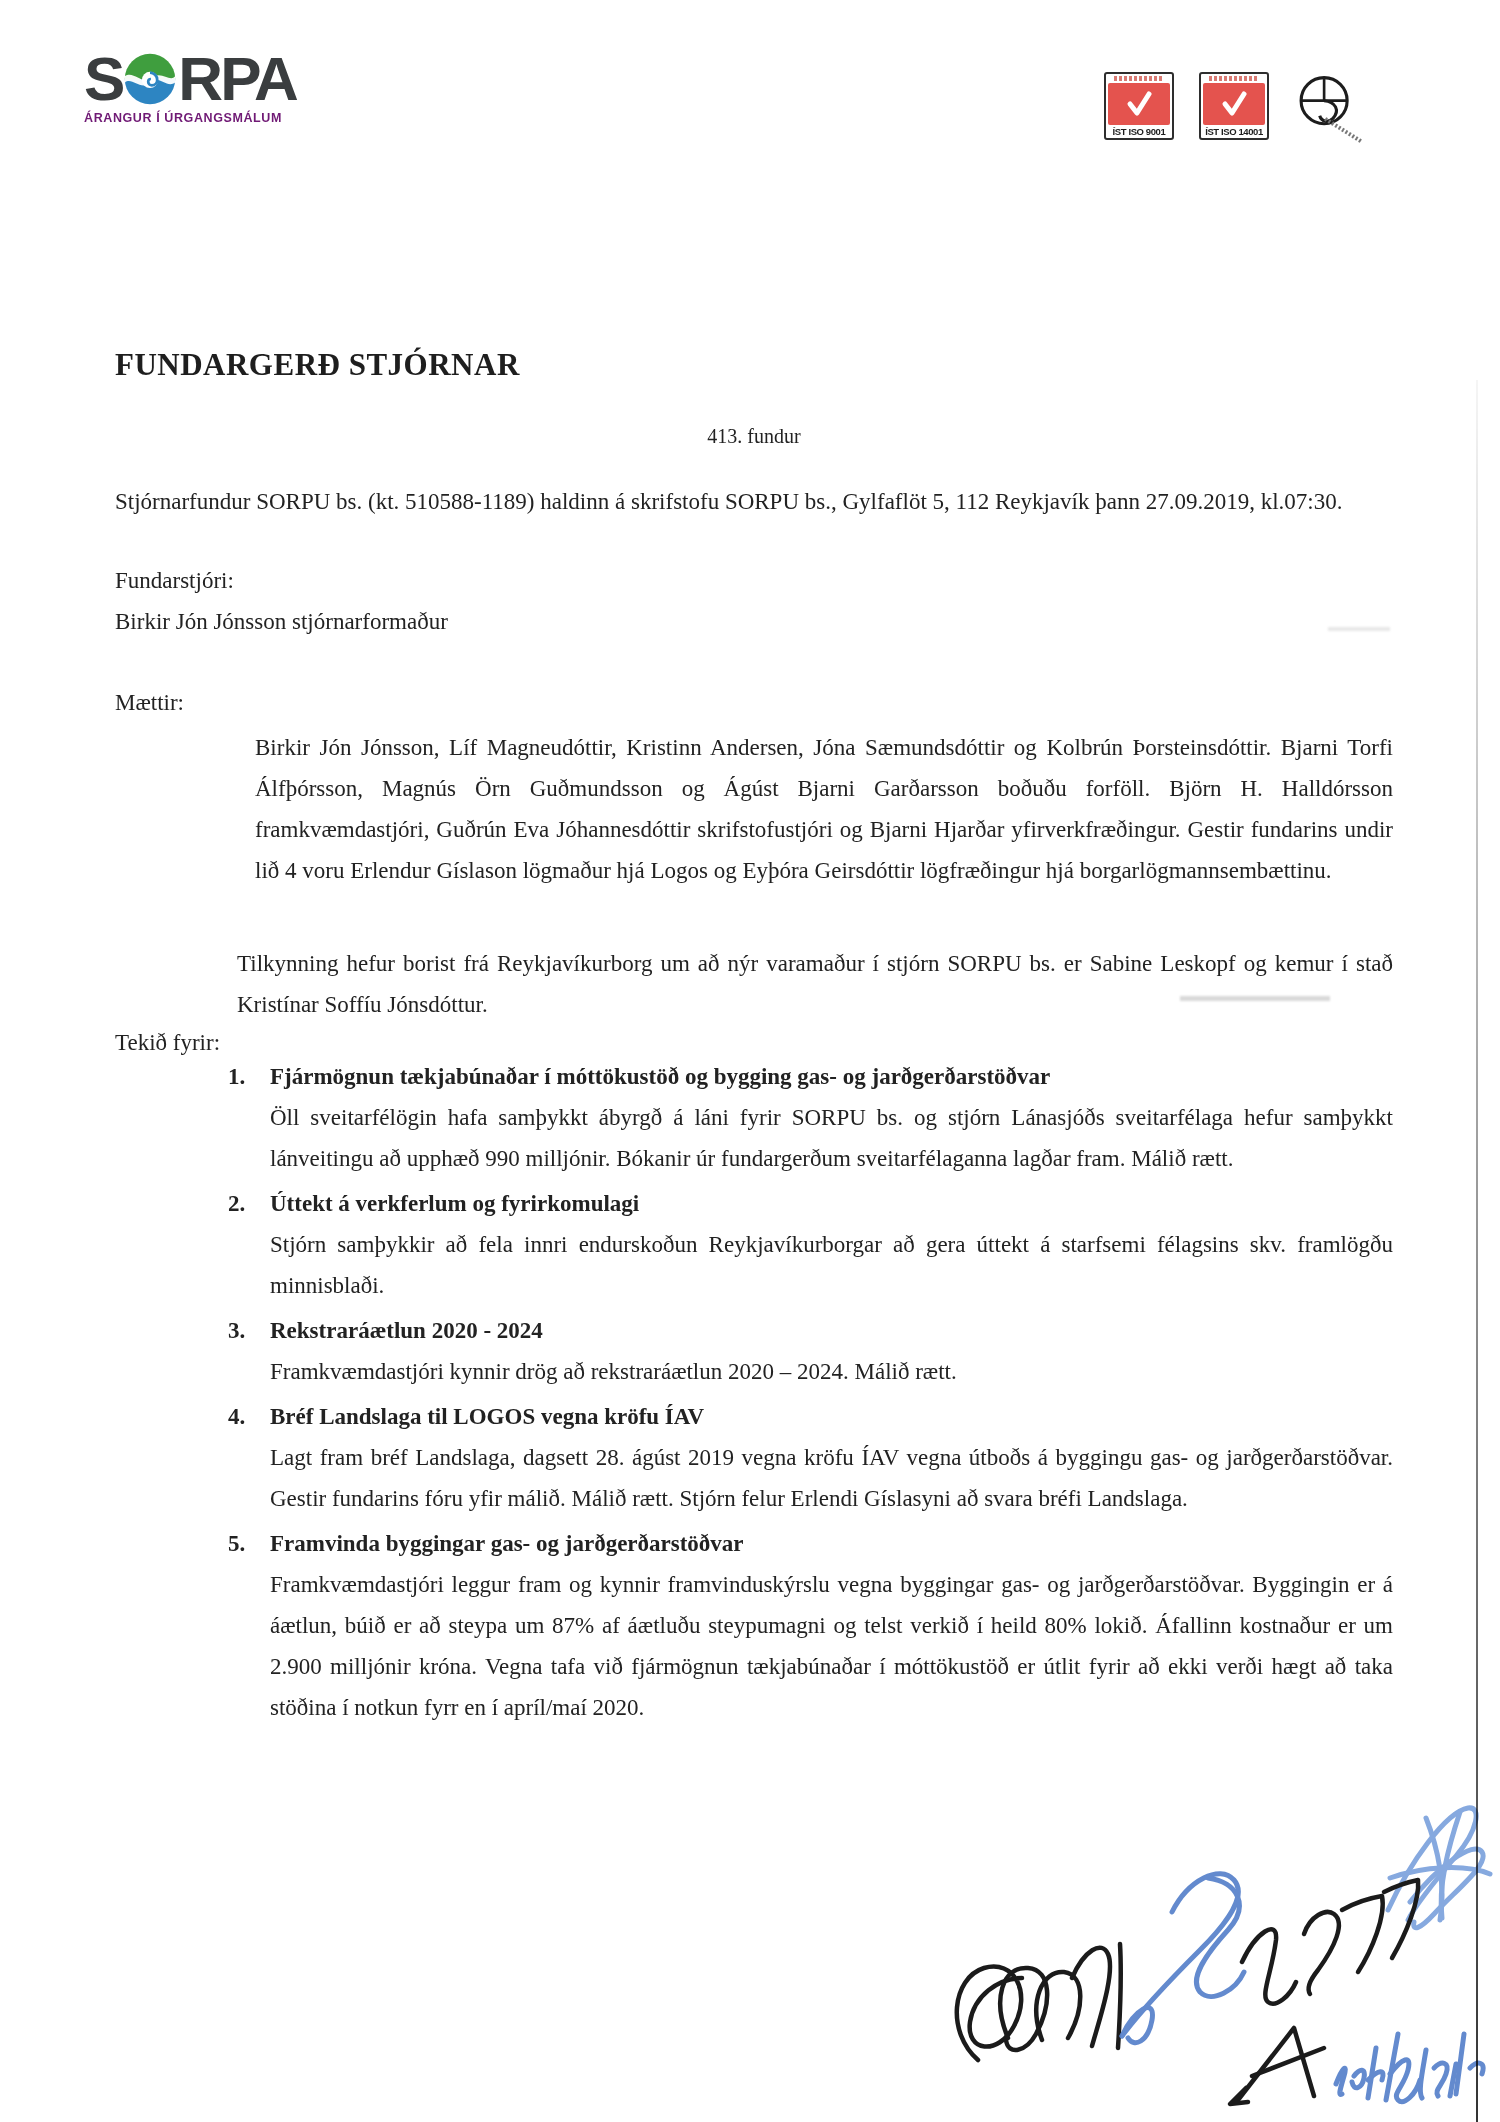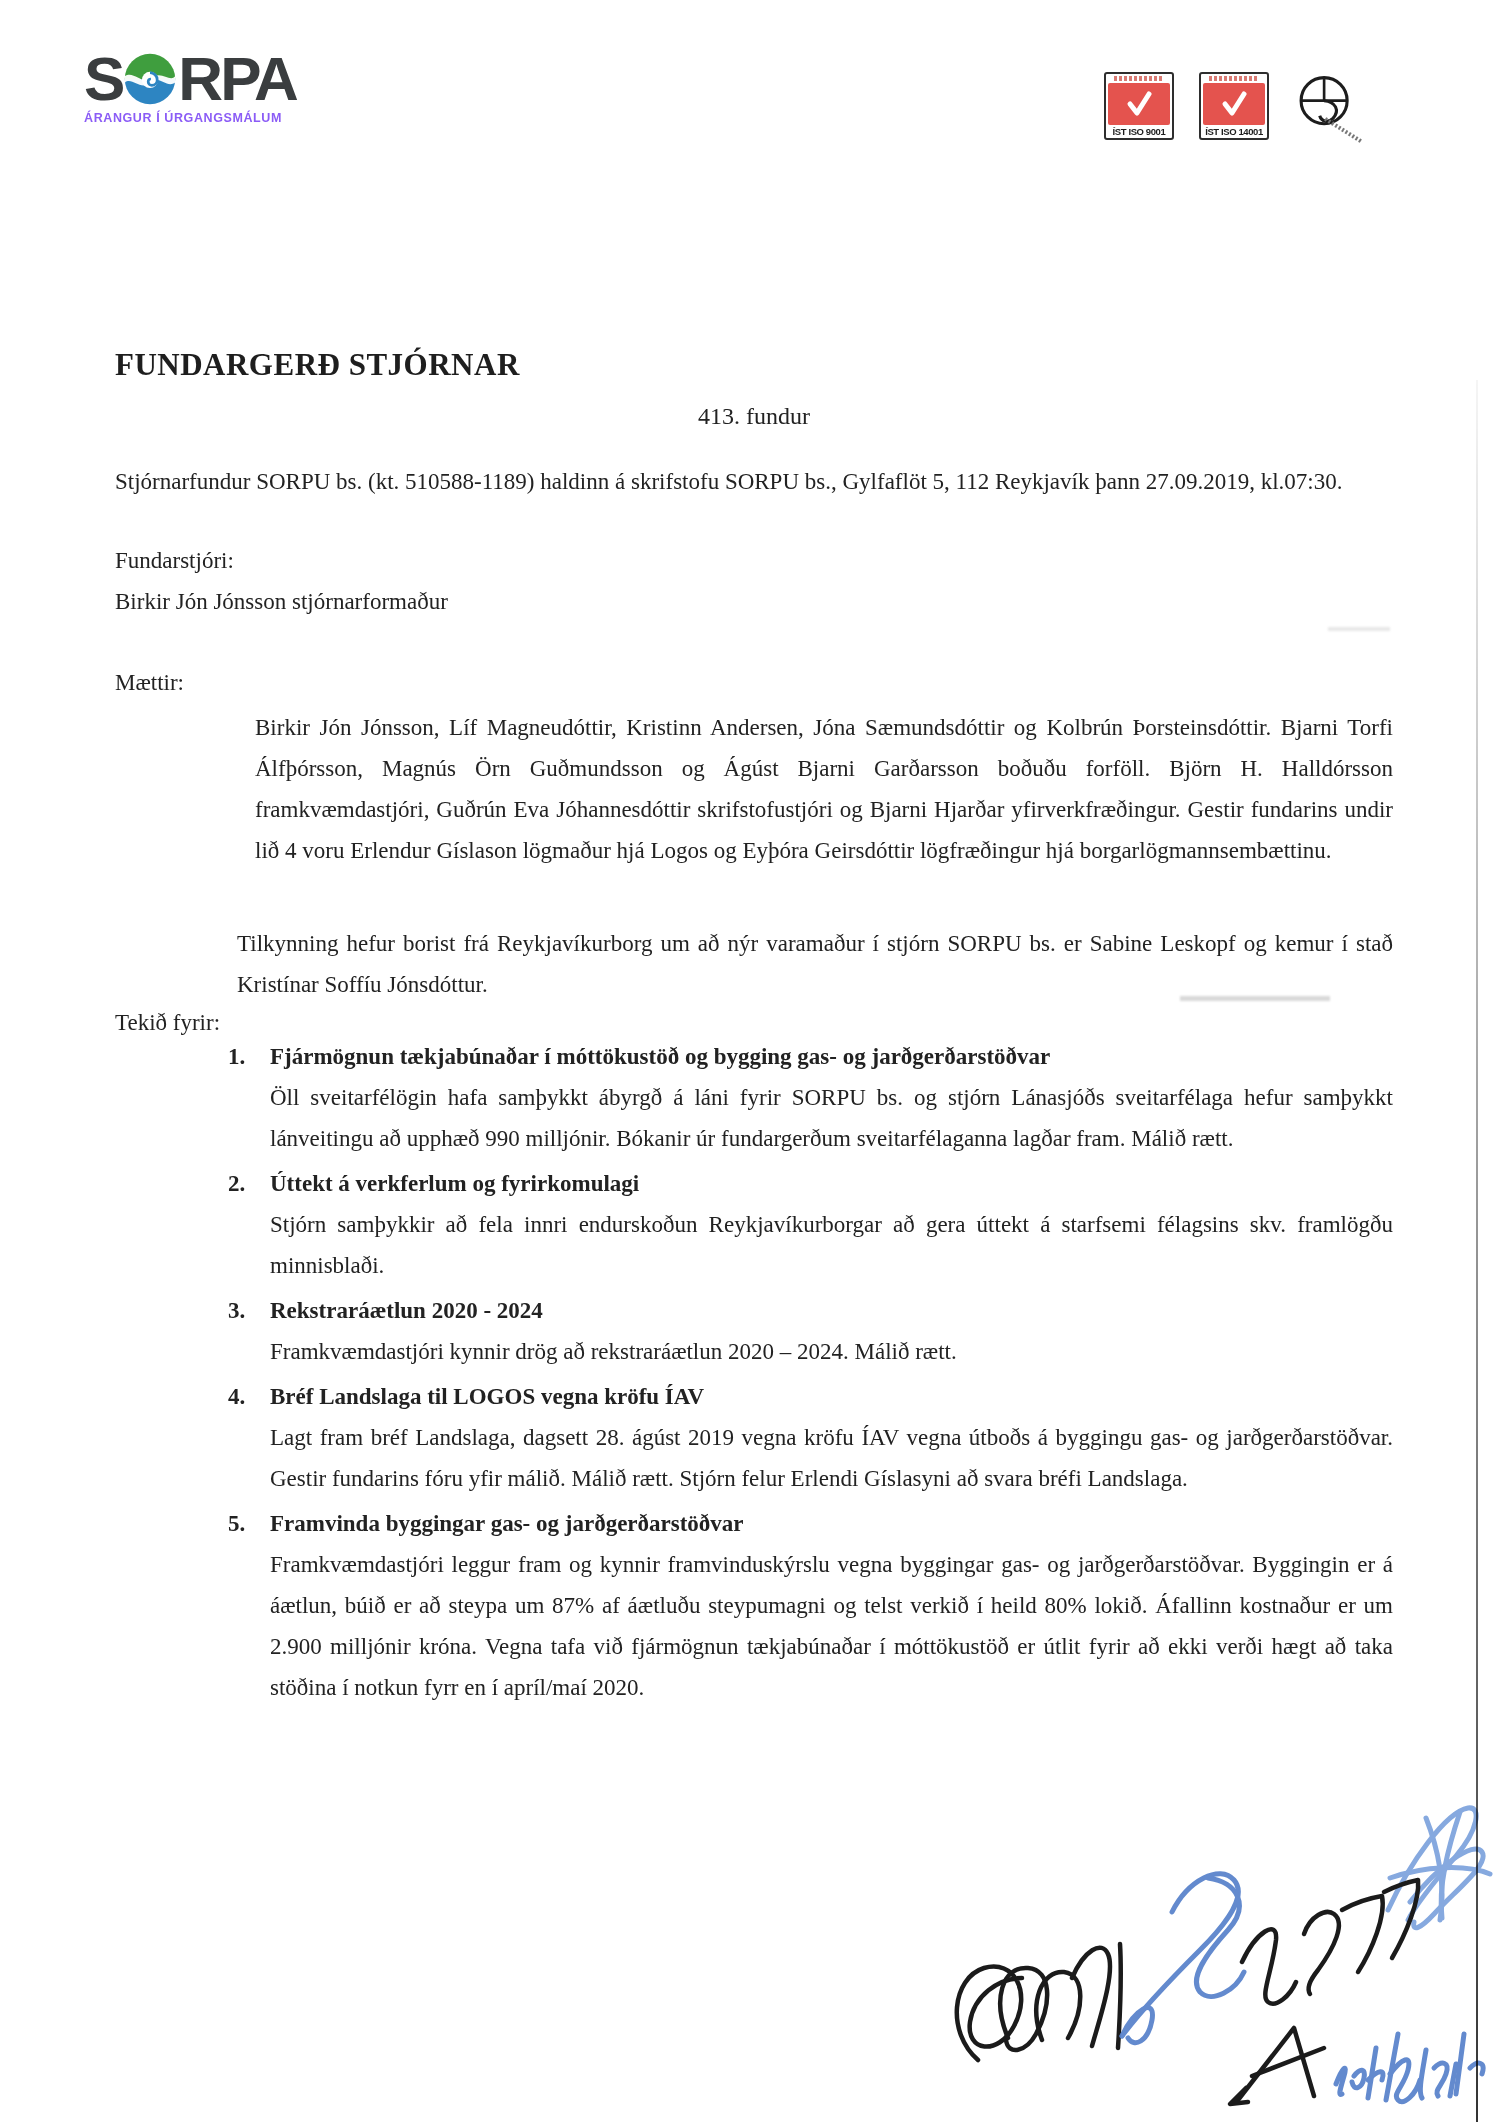--- a/index.html
+++ b/index.html
@@ -8,37 +8,37 @@
     background:#ffffff; overflow:hidden;
     font-family:"Liberation Serif","DejaVu Serif",serif; color:#222222;
   }
 
   
   .logo-block { position:absolute; left:84px; top:48px; }
   .brand-line { display:flex; align-items:center; font-family:"Liberation Sans","DejaVu Sans",sans-serif;
                 font-weight:bold; font-size:62px; letter-spacing:-3px; color:#3a3d3f; line-height:62px; }
   .brand-o { width:54px; height:54px; margin:0 1px; }
   .logo-tagline { margin-top:1px; font-family:"Liberation Sans","DejaVu Sans",sans-serif;
-                  font-size:12.5px; letter-spacing:0.6px; color:#8b5cf6; font-weight:bold; }
+                  font-size:12.5px; letter-spacing:0.6px; color:#701a75; font-weight:bold; }
 
   .cert-block { position:absolute; left:1104px; top:72px; display:flex; align-items:flex-start; gap:25px; }
   .iso-badge { width:62px; border:2px solid #2e2e2e; border-radius:3px; padding:2px 2px 1px 2px; background:#fff; }
   .badge-toptext { height:5px; margin:0 6px 2px 6px;
                    background:repeating-linear-gradient(90deg,#d97b74 0 3px,transparent 3px 5px); filter:blur(0.4px); }
   .badge-red { height:42px; background:#e4534e; border-radius:2px; display:flex; align-items:center; justify-content:center; }
   .badge-label { margin-top:1px; font-family:"Liberation Sans","DejaVu Sans",sans-serif; font-weight:bold;
                  font-size:9.5px; letter-spacing:-0.4px; color:#1d1d1d; white-space:nowrap; text-align:center; }
   .emblem-wrap { position:relative; margin-top:2px; }
   .emblem-text { position:absolute; left:28px; top:54px; width:42px; height:4px; transform:rotate(32deg);
                  background:repeating-linear-gradient(90deg,#777 0 2px,transparent 2px 4px); filter:blur(0.3px); }
 
   
   .content { position:absolute; left:115px; top:0; width:1278px; font-size:23px; line-height:41px; }
   .doc-title { margin-top:345px; text-align:left; font-weight:bold; font-size:31px; letter-spacing:0.5px; line-height:40px; color:#1e1e1e; }
-  .meeting-no { margin-top:16px; text-align:center; font-size:24px; line-height:30px; }
+  .meeting-no { margin-top:36px; text-align:center; font-size:20px; line-height:30px; }
   .intro { margin-top:30px; text-align:justify; }
   .chair-row { margin-top:38px; display:flex;flex-direction:column; }
   .chair-label { width:180px; }
   .attendees-label { margin-top:40px; }
   .attendees { margin-top:4px; margin-left:140px; text-align:justify; }
   .announcement { margin-top:52px; margin-left:122px; text-align:justify; }
   .agenda-label { margin-top:-3px; }
   .agenda { margin-left:113px; margin-top:-7px; }
   .agenda-item { display:flex; margin-bottom:4px; }
   .agenda-num { width:42px; font-weight:bold; flex:none; }

